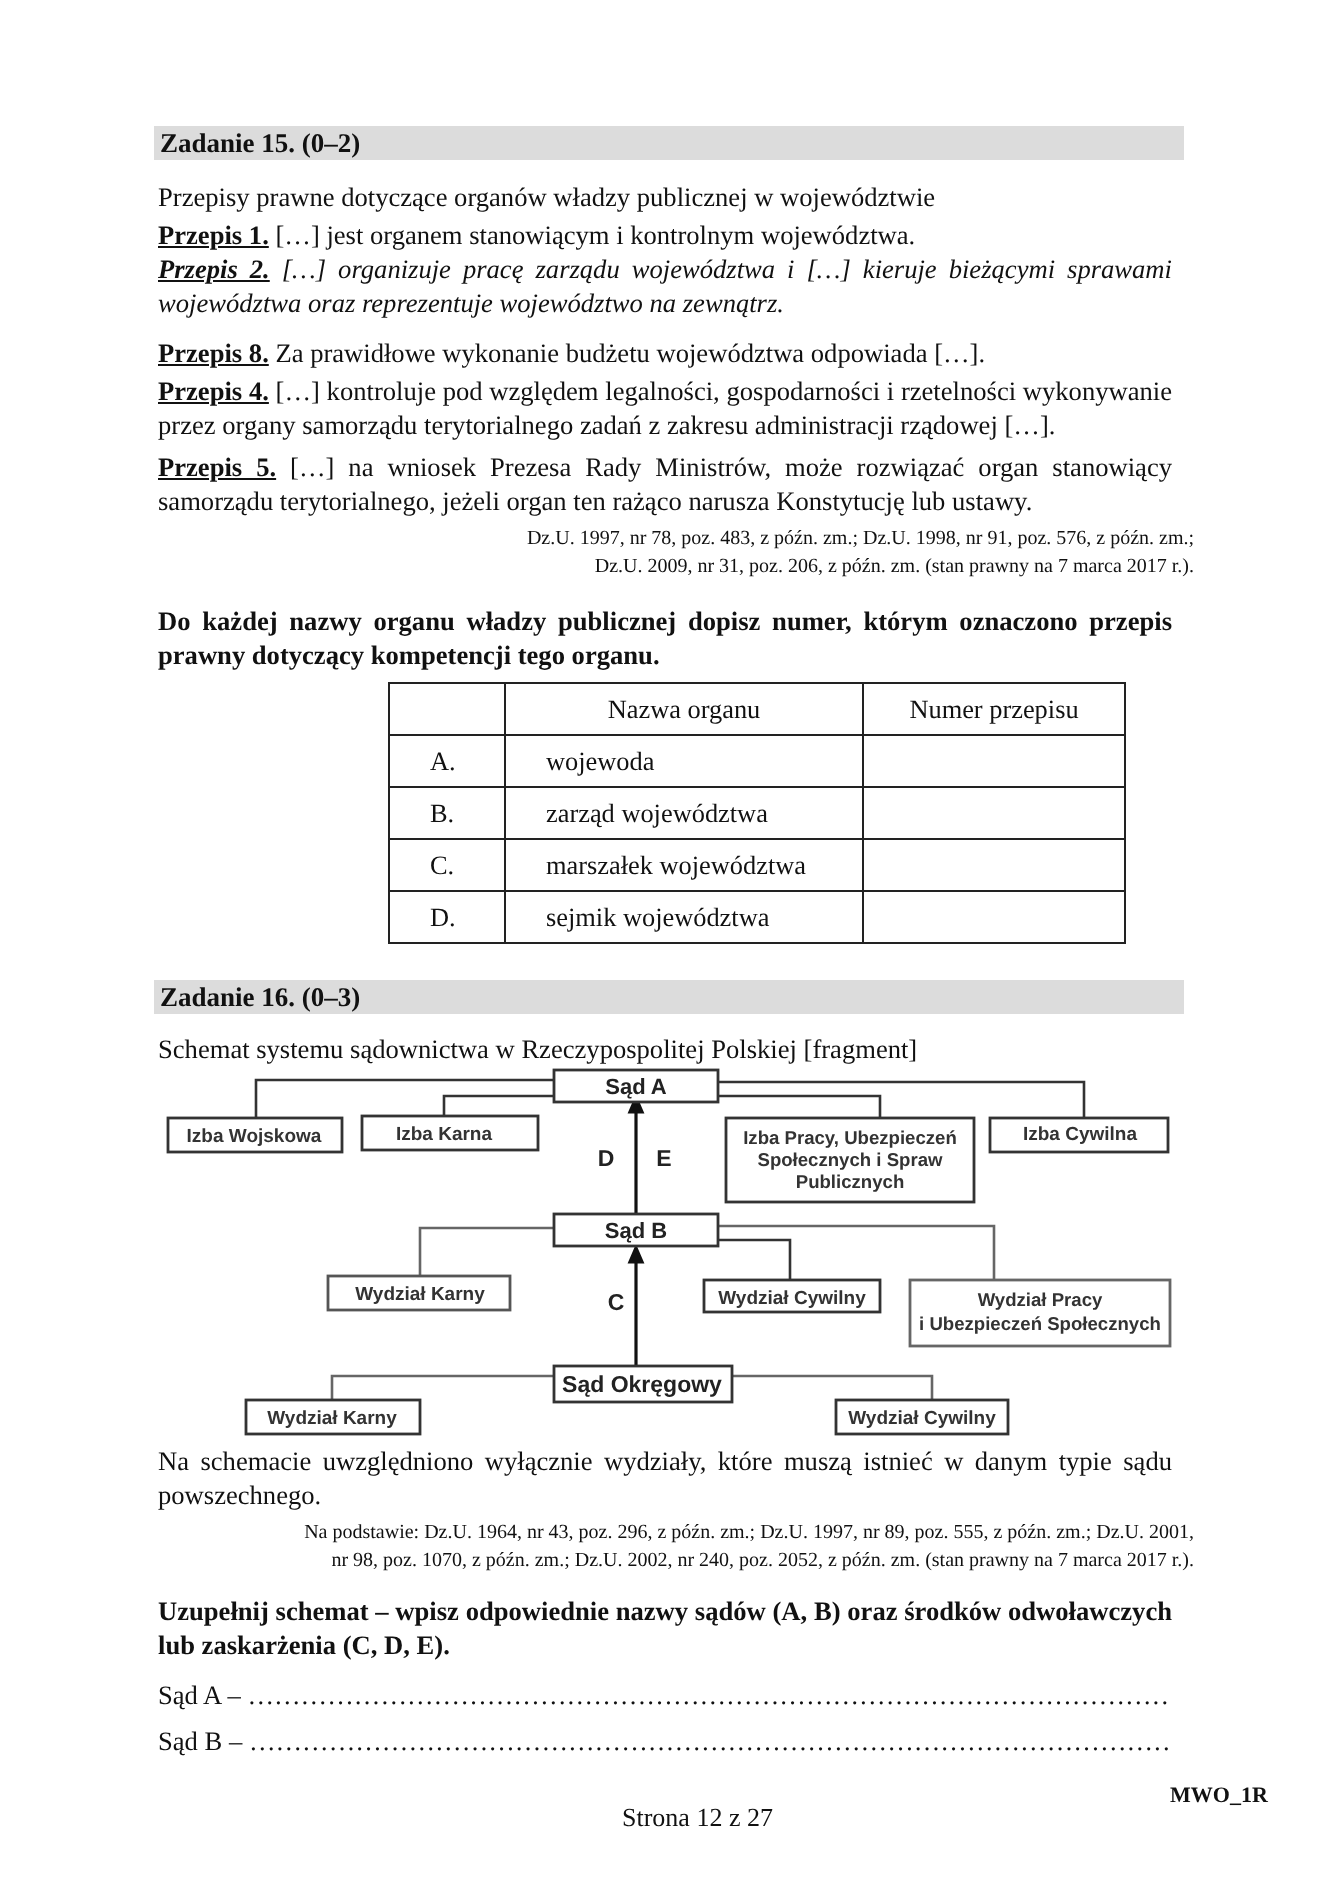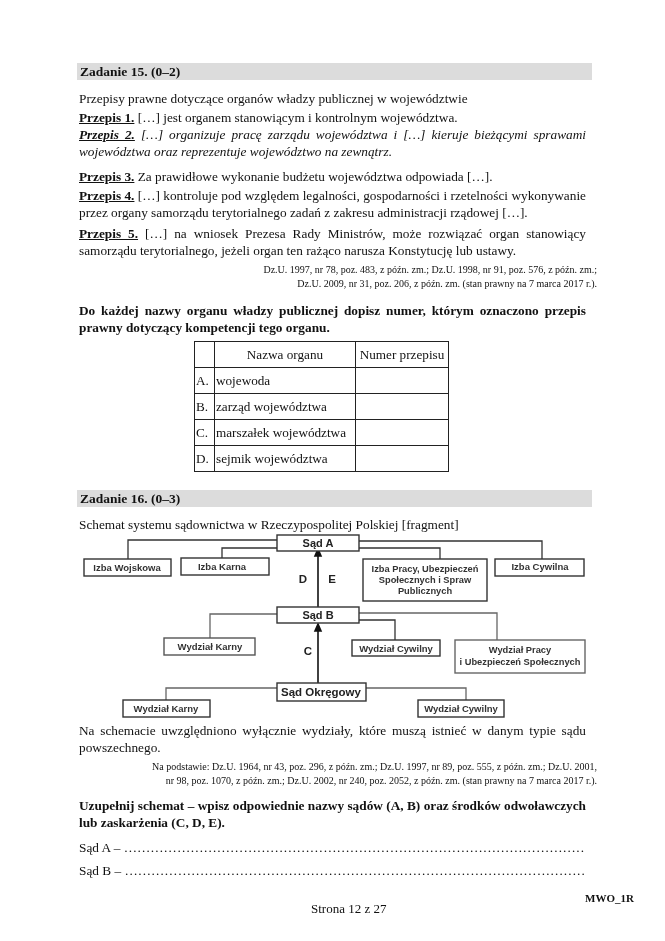--- a/index.html
+++ b/index.html
@@ -6,42 +6,42 @@
   body { width:665px; height:941px; position:relative; overflow:hidden;
          font-family:"Liberation Serif", serif; color:#111; }
   .abs { position:absolute; }
   .task-header { position:absolute; left:77px; width:515px; height:17px; background:#dcdcdc;
                  font-weight:bold; font-size:13.5px; line-height:17px; padding-left:3px; box-sizing:border-box; }
   .p { position:absolute; left:79px; width:507px; font-size:13.3px; line-height:17px; text-align:justify; }
   .p b.u { text-decoration:underline; font-weight:bold; }
   .src { position:absolute; right:68px; font-size:10px; line-height:14px; text-align:right; }
   .bold { font-weight:bold; }
   table.org { position:absolute; left:194px; top:341px; border-collapse:collapse; font-size:13.2px; }
-  table.org td { border:1.2px solid #222; height:25px; padding:0 1px; }
+  table.org td { border:1.2px solid #222; height:25px; padding:0 20px; }
   table.org td.l { width:17px; text-align:left; }
   table.org td.n { width:138px; }
   table.org td.r { width:90px; text-align:center; }
   svg text { font-family:"Liberation Sans", sans-serif; font-weight:bold; }
   .ans { position:absolute; left:79px; width:507px; font-size:13.3px; line-height:17px; white-space:nowrap; overflow:hidden; }
 </style>
 </head>
 <body>
 
 <div class="task-header" style="top:63px;">Zadanie 15. (0–2)</div>
 
 <div class="p" style="top:90px;">Przepisy prawne dotyczące organów władzy publicznej w województwie</div>
 
 <div class="p" style="top:109px;">
   <b class="u">Przepis 1.</b><span> […] jest organem stanowiącym i kontrolnym województwa.</span>
 </div>
 <div class="p" style="top:126px;font-style:italic;">
   <b class="u">Przepis 2.</b><span> […] organizuje pracę zarządu województwa i […] kieruje bieżącymi sprawami województwa oraz reprezentuje województwo na zewnątrz.</span>
 </div>
 <div class="p" style="top:168px;">
-  <b class="u">Przepis 3.</b><span> Za prawidłowe wykonanie budżetu województwa odpowiada […].</span>
+  <b class="u">Przepis 8.</b><span> Za prawidłowe wykonanie budżetu województwa odpowiada […].</span>
 </div>
 <div class="p" style="top:187px;">
   <b class="u">Przepis 4.</b><span> […] kontroluje pod względem legalności, gospodarności i rzetelności wykonywanie przez organy samorządu terytorialnego zadań z zakresu administracji rządowej […].</span>
 </div>
 <div class="p" style="top:225px;">
   <b class="u">Przepis 5.</b><span> […] na wniosek Prezesa Rady Ministrów, może rozwiązać organ stanowiący samorządu terytorialnego, jeżeli organ ten rażąco narusza Konstytucję lub ustawy.</span>
 </div>
 
 <div class="src" style="top:263px;">Dz.U. 1997, nr 78, poz. 483, z późn. zm.; Dz.U. 1998, nr 91, poz. 576, z późn. zm.;</div>
 <div class="src" style="top:277px;">Dz.U. 2009, nr 31, poz. 206, z późn. zm. (stan prawny na 7 marca 2017 r.).</div>

